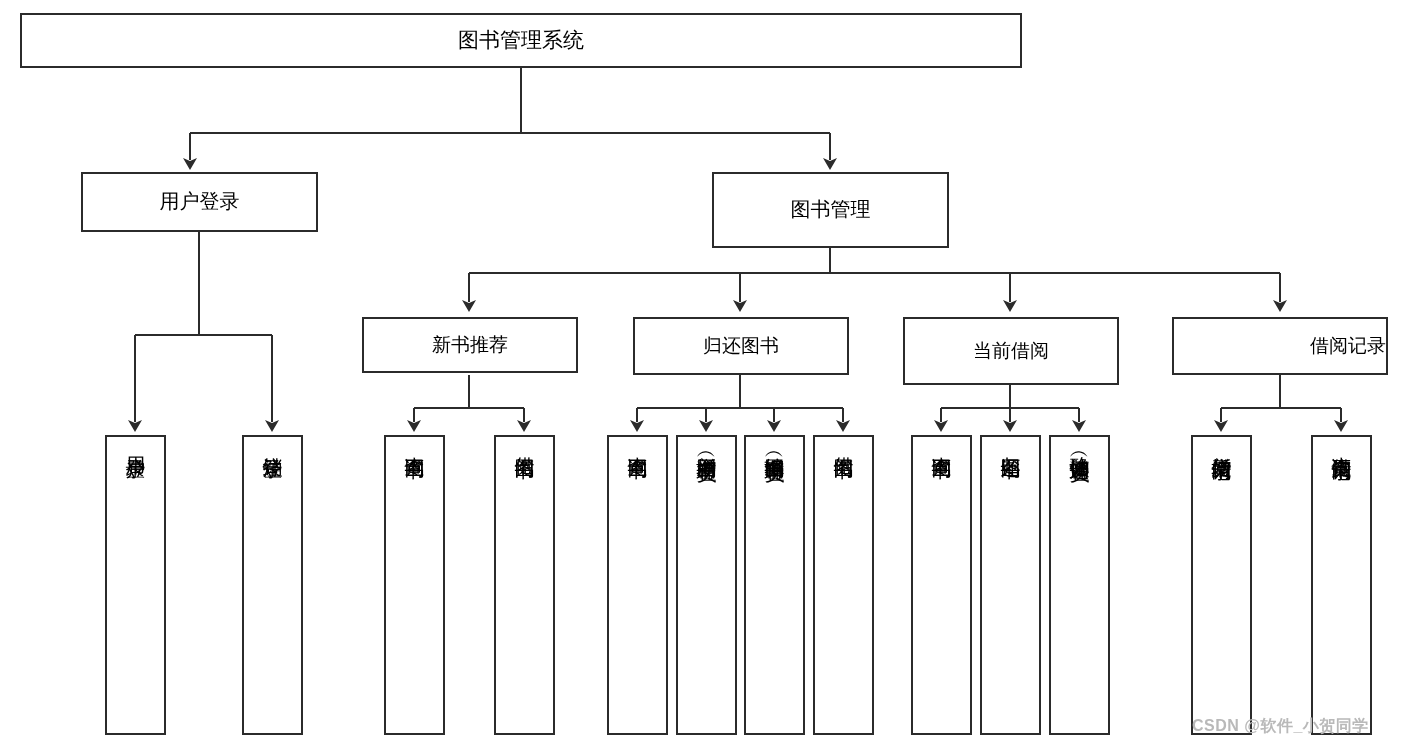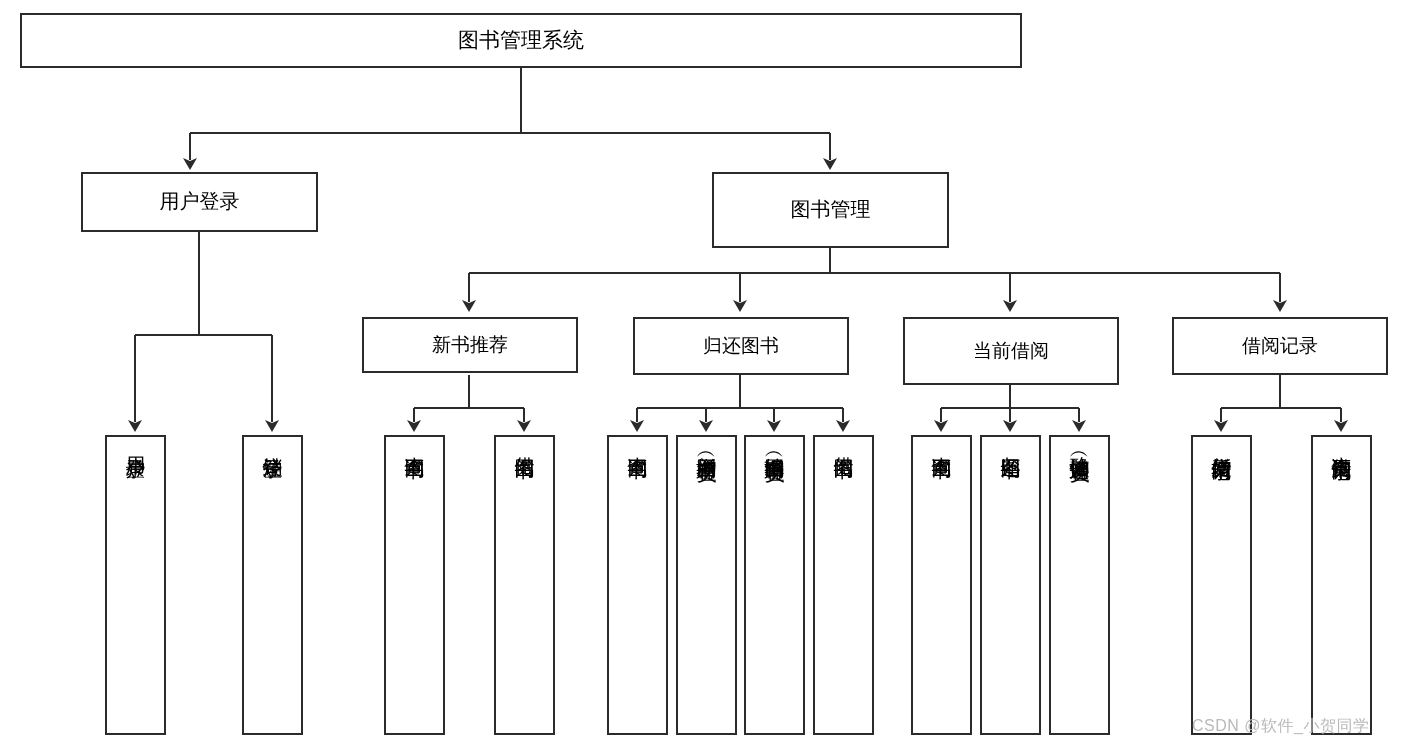--- a/index.html
+++ b/index.html
@@ -56,20 +56,21 @@
     line-height: 1.25;
     white-space: normal;
     max-height: 100%;
   }
   .watermark {
     position: absolute;
     font-size: 16px;
     color: #b9b9b9;
     white-space: nowrap;
     letter-spacing: 0.5px;
+    font-weight: bold;
   }
 </style>
 </head>
 <body>
 
 <div id="canvas">
 
   <svg class="wires" viewBox="0 0 1405 747">
     <defs>
       <marker id="arw" markerWidth="12" markerHeight="14" refX="2" refY="7" orient="auto" markerUnits="userSpaceOnUse">
@@ -134,21 +135,21 @@
 
   <div class="node node-l2" style="left:362px; top:317px; width:216px; height:56px;">
     <span class="lbl">新书推荐</span>
   </div>
   <div class="node node-l2" style="left:633px; top:317px; width:216px; height:58px;">
     <span class="lbl">归还图书</span>
   </div>
   <div class="node node-l2" style="left:903px; top:317px; width:216px; height:68px;">
     <span class="lbl">当前借阅</span>
   </div>
-  <div class="node node-l2" style="left:1172px; top:317px; width:216px; height:58px;">
+  <div class="node node-l2" style="left:1172px; top:317px; width:216px; height:58px;justify-content:flex-end;">
     <span class="lbl">借阅记录</span>
   </div>
 
   <div class="node node-leaf" style="left:105px; top:435px; width:61px; height:300px;">
     <span class="lbl">用户登录</span>
   </div>
   <div class="node node-leaf" style="left:242px; top:435px; width:61px; height:300px;">
     <span class="lbl">注销登录</span>
   </div>
 

